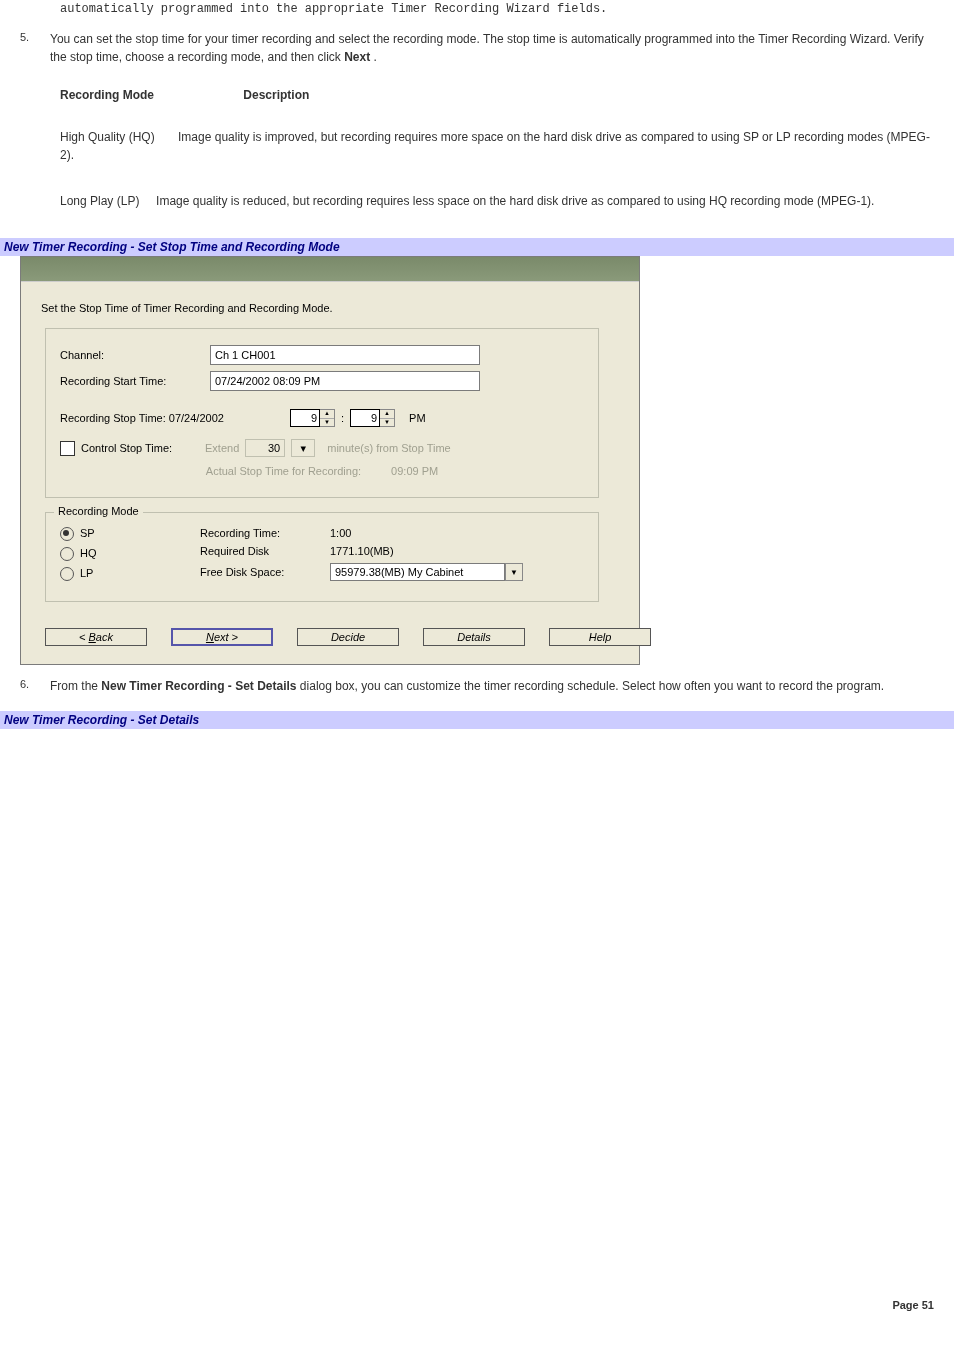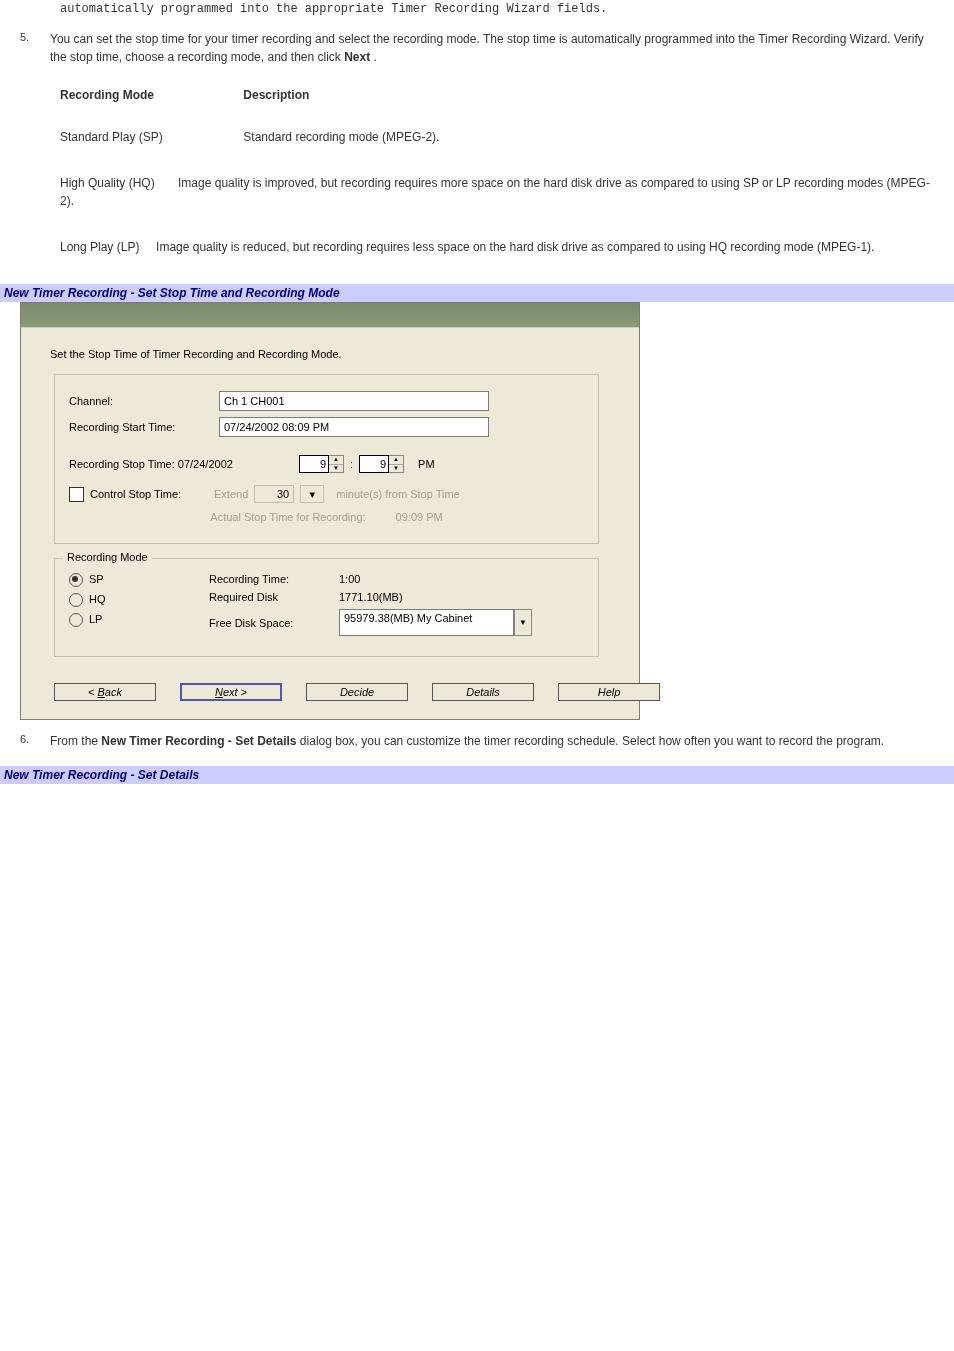--- a/index.html
+++ b/index.html
@@ -99,21 +99,20 @@
   .close-box {
     width:20px;height:18px;
     display:flex;align-items:center;justify-content:center;
     font-size:13px;
     color:#555;
     background:#ece9d8;
     border:1px solid #888;
   }
   .dlg-body {
     padding: 14px 36px 18px 20px;
-    margin-left: 9px;
   }
   .dlg-line { margin: 6px 0 14px 0; }
   .field-row { display:flex; align-items:center; margin: 6px 0; }
   .field-row label { width: 150px; }
   .textbox {
     border:1px solid #7b7b7b;
     background:#fff;
     padding:1px 4px;
     height:16px;
     font-family: Tahoma, sans-serif;
@@ -176,21 +175,21 @@
   .radio.checked::after {
     content:'';position:absolute;left:2px;top:2px;width:6px;height:6px;border-radius:50%;background:#333;
   }
   .recmode-flex { display:flex; }
   .recmode-left { width:140px; }
   .recmode-left div { margin:6px 0; }
   .recmode-right { flex:1; }
   .recmode-right .r-row { display:flex; margin:6px 0; align-items:center;}
   .recmode-right .r-row .lab { width:130px; }
   .dropdown {
-    display:inline-flex;align-items:stretch;height:27px;border-radius:6px;
+    display:inline-flex;align-items:stretch;height:18px;border-radius:6px;
   }
   .dropdown .dval {
     border:1px solid #7b7b7b;background:#fff;padding:0 4px;line-height:16px;width:165px;
   }
   .dropdown .darrow {
     width:16px;border:1px solid #888;background:#ece9d8;display:flex;align-items:center;justify-content:center;font-size:8px;
   }
   .btn-row {
     display:flex;
     gap:24px;
@@ -232,24 +231,20 @@
       <div class="body">
         <span>You can set the stop time for your timer recording and select the recording mode. The stop time is automatically programmed into the Timer Recording Wizard. Verify the stop time, choose a recording mode, and then click </span><span class="bold">Next</span><span> .</span>
       </div>
     </li>
   </ol>
 
   <div class="table-block">
     <div class="table-header">
       <span class="col1">Recording Mode</span>
       <span>Description</span>
-    </div>
-    <div class="table-row">
-      <span class="col1">Standard Play (SP)</span>
-      <span>Standard recording mode (MPEG-2).</span>
     </div>
     <div class="table-row">
       <span>High Quality (HQ)</span>
       &nbsp;&nbsp;&nbsp;&nbsp;&nbsp;
       <span>Image quality is improved, but recording requires more space on the hard disk drive as compared to using SP or LP recording modes (MPEG-2).</span>
     </div>
     <div class="table-row">
       <span>Long Play (LP)</span>
       &nbsp;&nbsp;&nbsp;
       <span>Image quality is reduced, but recording requires less space on the hard disk drive as compared to using HQ recording mode (MPEG-1).</span>

